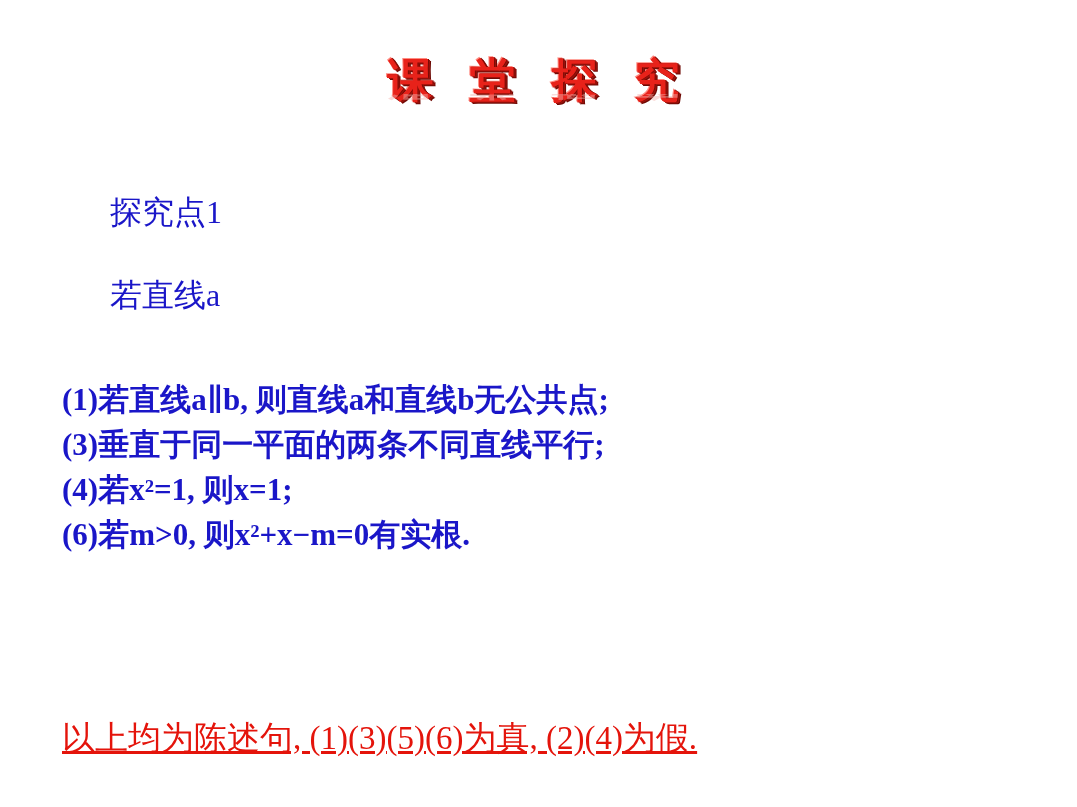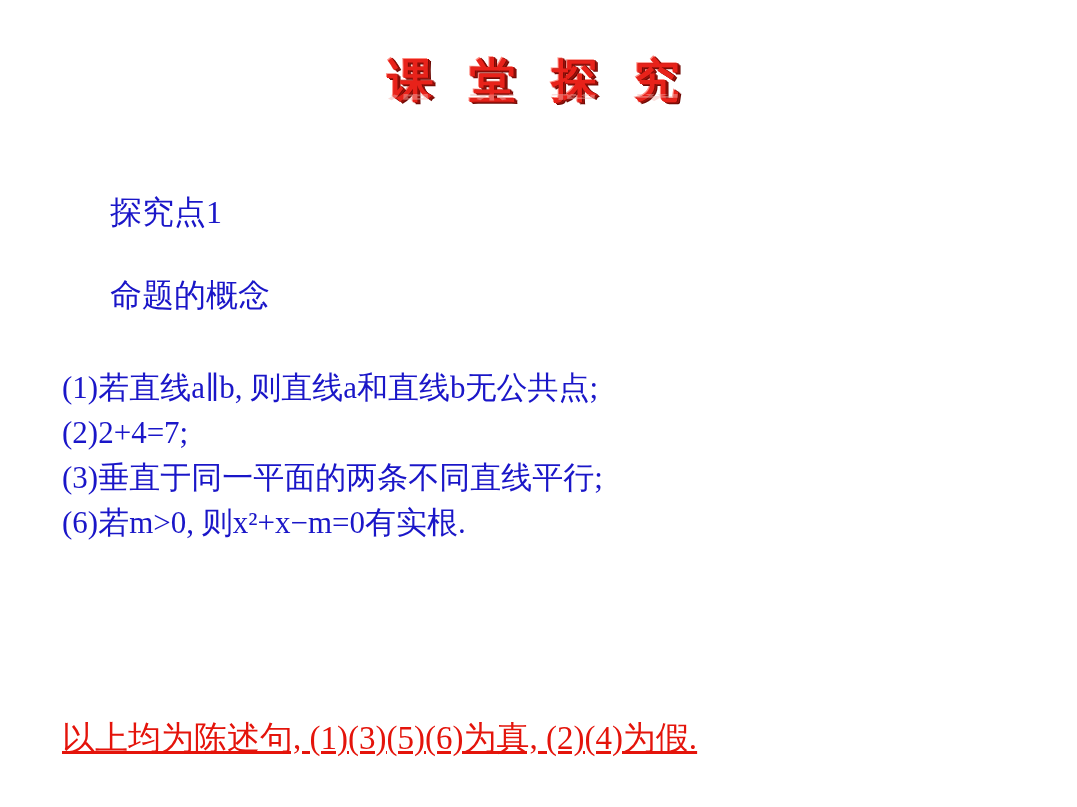--- a/index.html
+++ b/index.html
@@ -79,21 +79,22 @@
   .q-line {
     font-size: 33px;
     margin-bottom: 2px;
   }
   .item {
     font-size: 31px;
     line-height: 1.45;
     color: #1a16c8;
   }
   .items {
-    margin-top: 8px;
+    margin-top: 20px;
+    font-weight: bold;
   }
   .conclusion {
     position: absolute;
     left: 62px;
     top: 716px;
     font-size: 33px;
     color: #e4140b;
     white-space: pre-wrap;
     text-decoration: underline;
   }
@@ -106,28 +107,28 @@
   <div class="title-wrap">
     <div class="title">课 堂 探 究</div>
     <div class="title-reflection">课 堂 探 究</div>
   </div>
 
   <div class="content">
 
     <div class="line point-line">
       <span>探究点1</span>
       <span style="display:inline-block;width:64px;"></span>
-      <span>命题的概念</span>
+      <span>若直线a</span>
     </div>
 
 
     <div class="items">
       <div class="item">(1)若直线a∥b, 则直线a和直线b无公共点;</div>
-      <div class="item">(2)2+4=7;</div>
       <div class="item">(3)垂直于同一平面的两条不同直线平行;</div>
+      <div class="item">(4)若x²=1, 则x=1;</div>
       <div class="item">(6)若m&gt;0, 则x²+x−m=0有实根.</div>
     </div>
 
   </div>
 
   <div class="conclusion">以上均为陈述句, (1)(3)(5)(6)为真, (2)(4)为假.</div>
 
 </div>
 
 </body></html>

